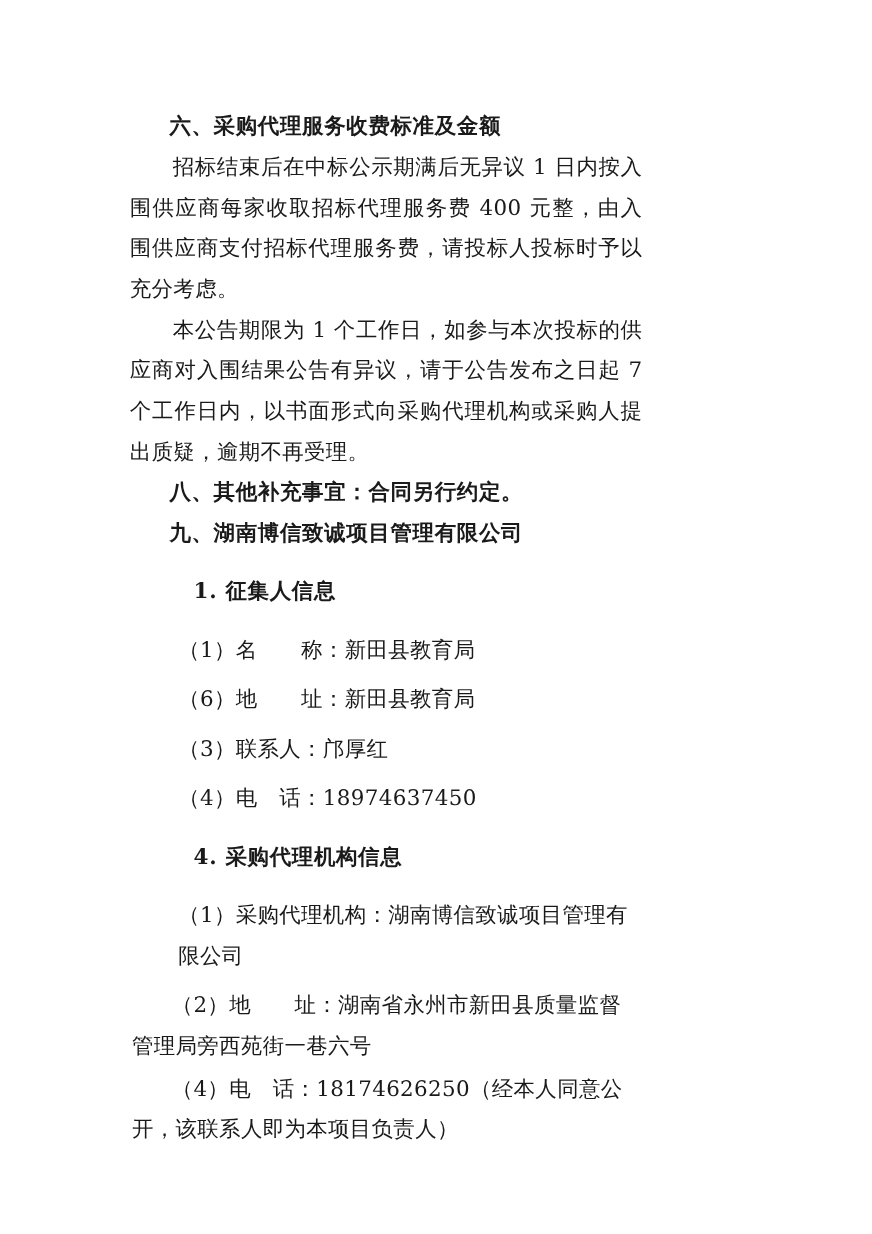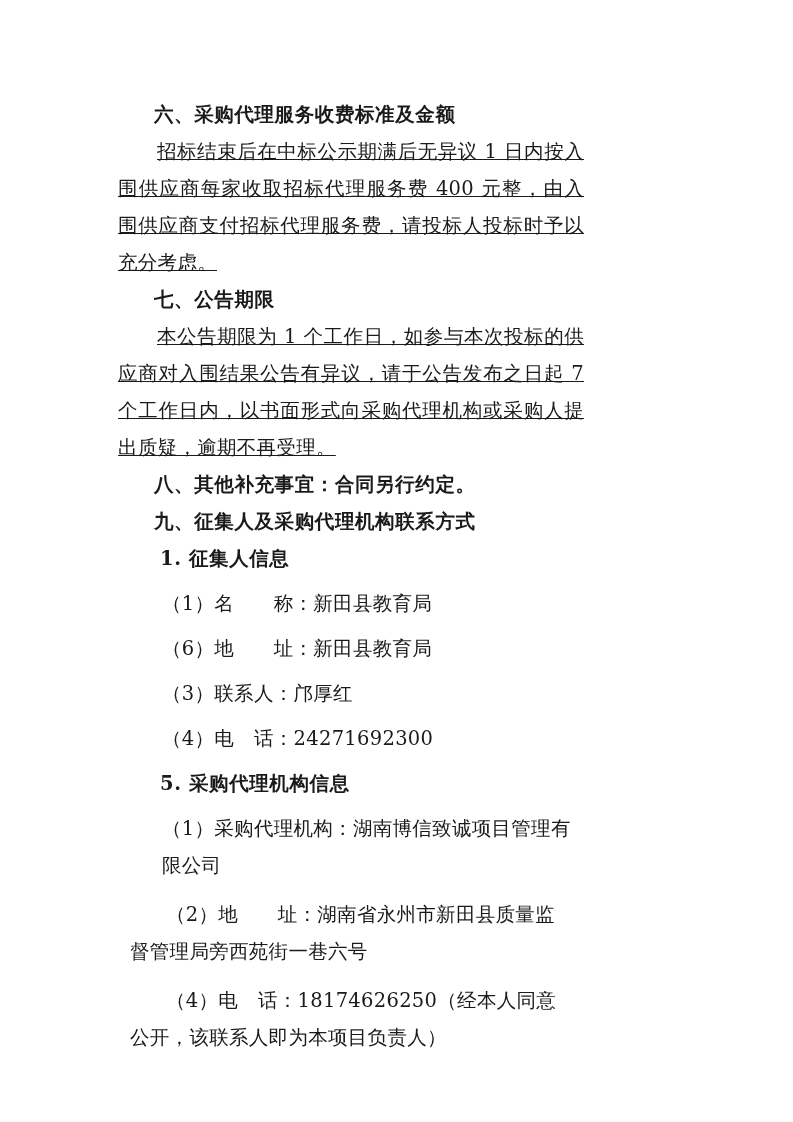--- a/index.html
+++ b/index.html
@@ -30,77 +30,75 @@
     font-size: 19.5px;
     line-height: 37px;
     margin: 0;
     padding-left: 36px;
     letter-spacing: 0.6px;
   }
   .h-sub {
     font-weight: bold;
     font-size: 19.5px;
     line-height: 37px;
-    margin: 0;
+    margin: 16px;
     padding-left: 42px;
     letter-spacing: 0.6px;
   }
   .para {
     margin: 0;
     text-align: justify;
     text-justify: inter-ideograph;
     text-indent: 39px;
     letter-spacing: 0.3px;
-    text-decoration: underline;
   }
   .line {
     margin: 8px;
     padding-left: 36px;
     letter-spacing: 0.3px;
   }
   .mixed-bold {
     font-weight: bold;
   }
   .hang {
-    margin: 12px;
+    margin: 2px;
     letter-spacing: 0.3px;
   }
   .hang .ind {
     display: inline-block;
     width: 36px;
   }
 </style>
 </head>
 <body>
 
 <div class="page">
   <div class="doc">
 
     <p class="h-sec">六、采购代理服务收费标准及金额</p>
 
     <p class="para">招标结束后在中标公示期满后无异议 1 日内按入围供应商每家收取招标代理服务费 400 元整，由入围供应商支付招标代理服务费，请投标人投标时予以充分考虑。</p>
 
-    <p class="h-sec">七、公告期限</p>
 
     <p class="para">本公告期限为 1 个工作日，如参与本次投标的供应商对入围结果公告有异议，请于公告发布之日起 7 个工作日内，以书面形式向采购代理机构或采购人提出质疑，逾期不再受理。</p>
 
     <p class="h-sec">
       <span class="mixed-bold">八、其他补充事宜：</span><span>合同另行约定。</span>
     </p>
 
-    <p class="h-sec">九、征集人及采购代理机构联系方式</p>
+    <p class="h-sec">九、湖南博信致诚项目管理有限公司</p>
 
     <p class="h-sub">1. 征集人信息</p>
 
     <p class="line">（1）名　　称：新田县教育局</p>
     <p class="line">（6）地　　址：新田县教育局</p>
     <p class="line">（3）联系人：邝厚红</p>
-    <p class="line">（4）电　话：24271692300</p>
+    <p class="line">（4）电　话：18974637450</p>
 
-    <p class="h-sub">5. 采购代理机构信息</p>
+    <p class="h-sub">4. 采购代理机构信息</p>
 
     <p class="line">（1）采购代理机构：湖南博信致诚项目管理有限公司</p>
 
     <p class="hang"><span class="ind"></span><span>（2）地　　址：湖南省永州市新田县质量监督管理局旁西苑街一巷六号</span></p>
 
 
     <p class="hang"><span class="ind"></span><span>（4）电　话：18174626250（经本人同意公开，该联系人即为本项目负责人）</span></p>
 
   </div>
 </div>

